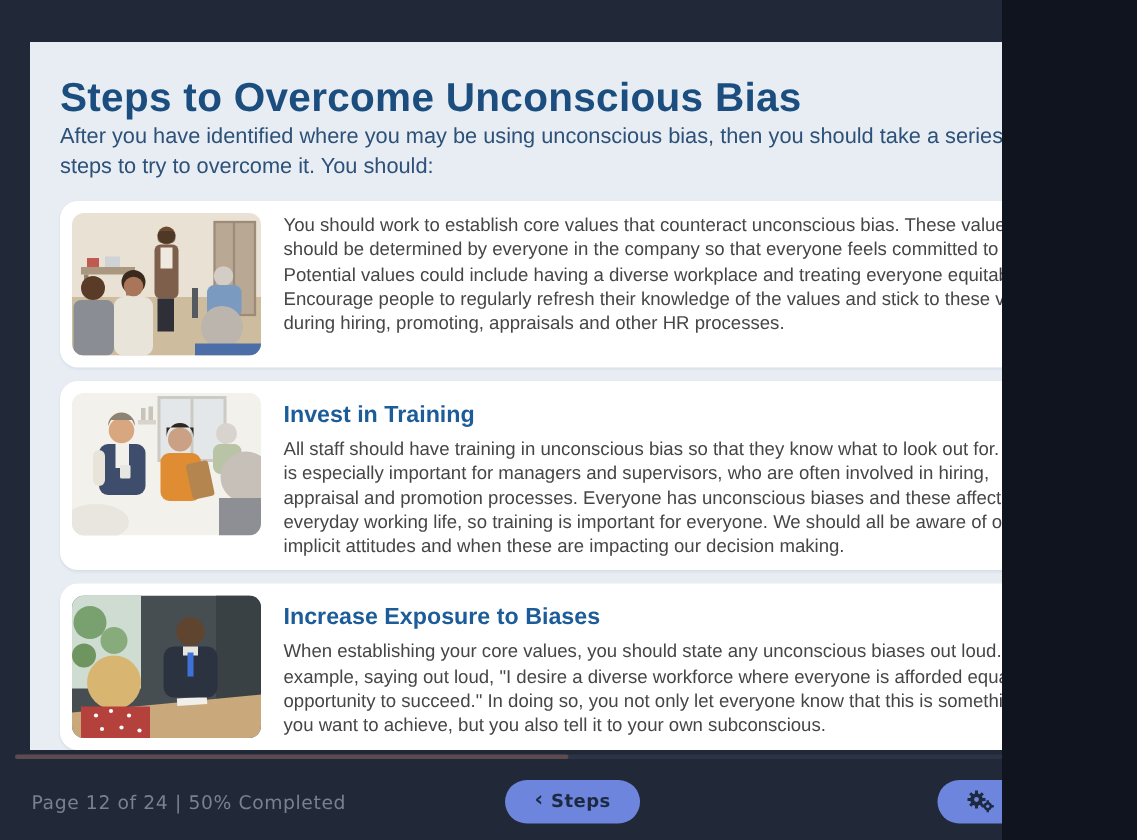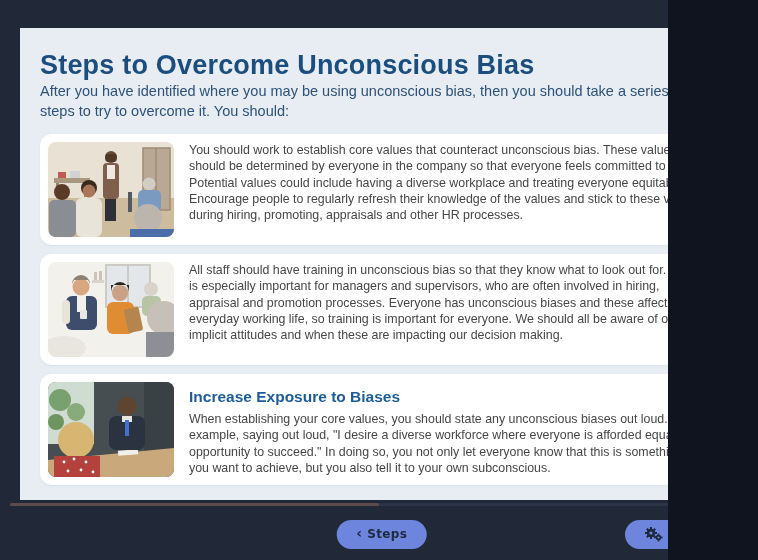--- a/index.html
+++ b/index.html
@@ -132,20 +132,21 @@
             <rect x="59" y="40" width="27" height="32" rx="6" fill="#df8c33"></rect>
             <rect x="78" y="46" width="15" height="24" rx="2" fill="#b5854f" transform="rotate(-12 85 58)"></rect>
             <circle cx="103" cy="27" r="7" fill="#d9d3cd"></circle>
             <rect x="94" y="34" width="19" height="20" rx="5" fill="#b9c4a6"></rect>
             <circle cx="116" cy="56" r="17" fill="#c7c0b8"></circle>
             <rect x="98" y="70" width="28" height="25" fill="#8d8f94"></rect>
             <ellipse cx="16" cy="86" rx="22" ry="12" fill="#e9e6e0"></ellipse>
           </svg>
         </div>
         <div class="card-text">
+          <h2 class="card-title">Invest in Training</h2>
           <p class="card-body">All staff should have training in unconscious bias so that they know what to look out for. This is especially important for managers and supervisors, who are often involved in hiring, appraisal and promotion processes. Everyone has unconscious biases and these affect everyday working life, so training is important for everyone. We should all be aware of our implicit attitudes and when these are impacting our decision making.</p>
         </div>
       </div>
 
       <div class="card">
         <div class="card-photo">
           <svg class="photo" width="126" height="95" viewBox="0 0 126 95">
             <rect width="126" height="95" fill="#474e52"></rect>
             <rect x="0" y="0" width="46" height="62" fill="#cfdcd2"></rect>
             <circle cx="12" cy="18" r="11" fill="#79a06f"></circle>
@@ -175,20 +176,21 @@
       </div>
 
     </div>
   </div>
 
   <div class="footer">
     <div class="progress-track">
       <div class="progress-fill" style="width:50%"></div>
     </div>
     <div class="footer-inner">
+      <span class="page-info">Page 12 of 24 | 50% Completed</span>
 
       <div class="nav-center">
         <button class="pill nav">
           <span class="chev">‹</span>
           <span>Steps</span>
         </button>
       </div>
 
       <div class="right-group">
         <button class="pill small">

